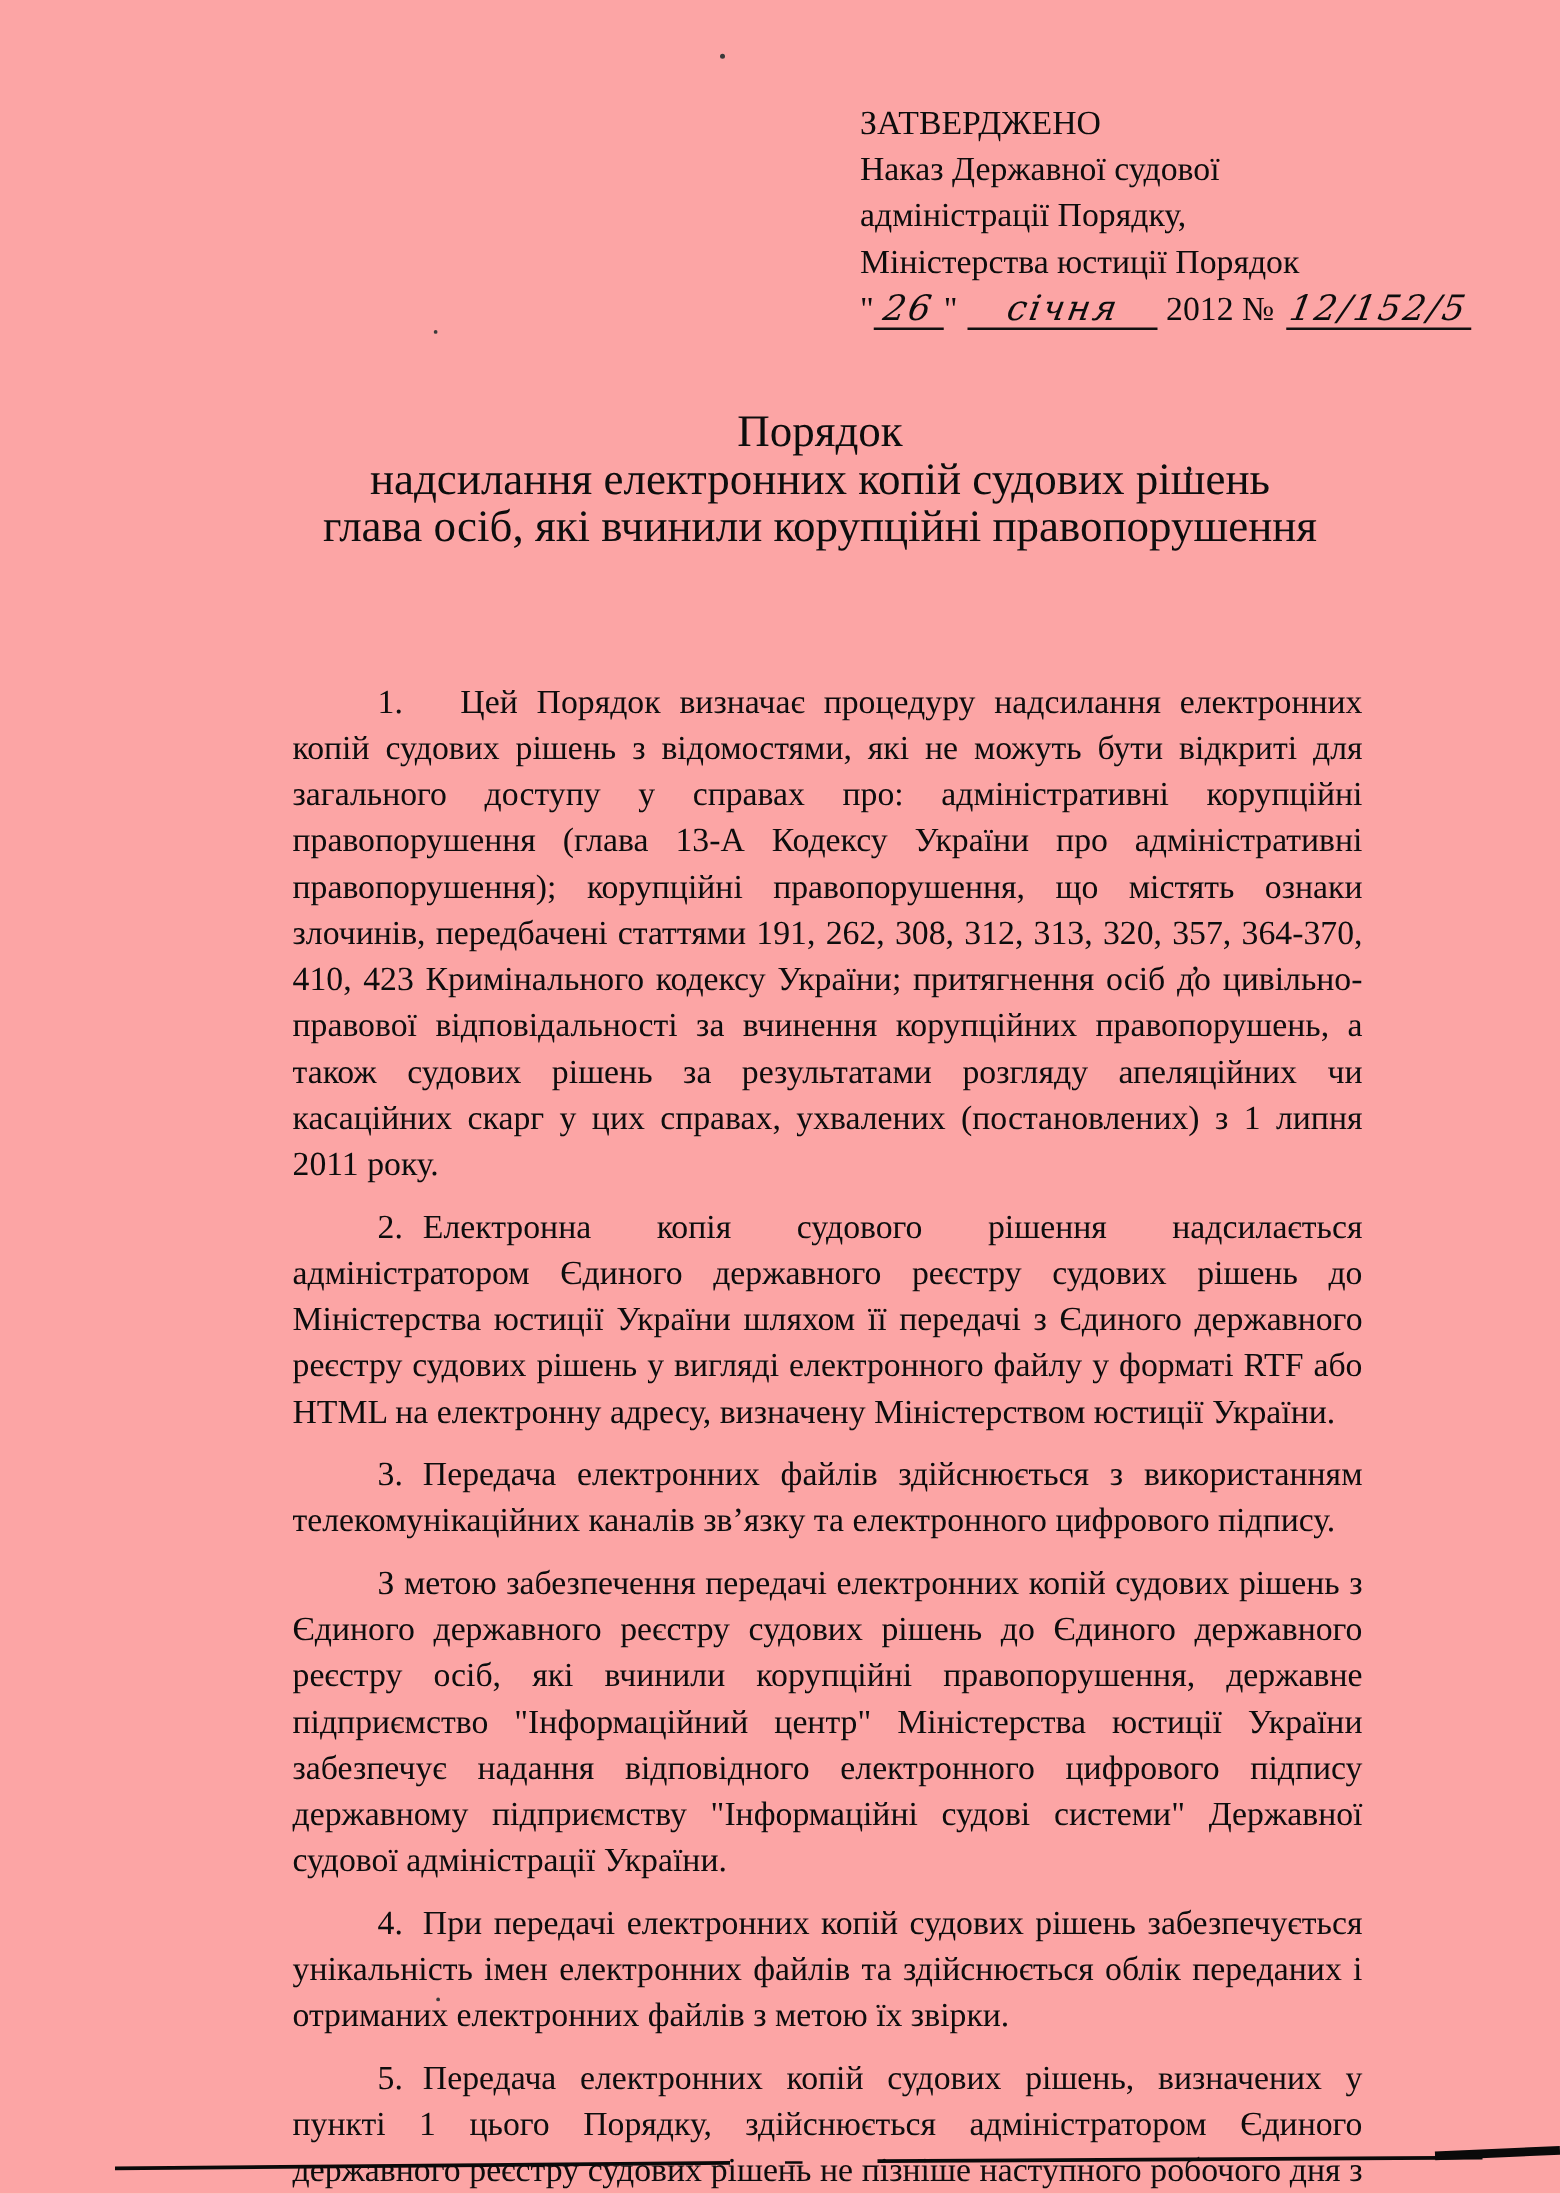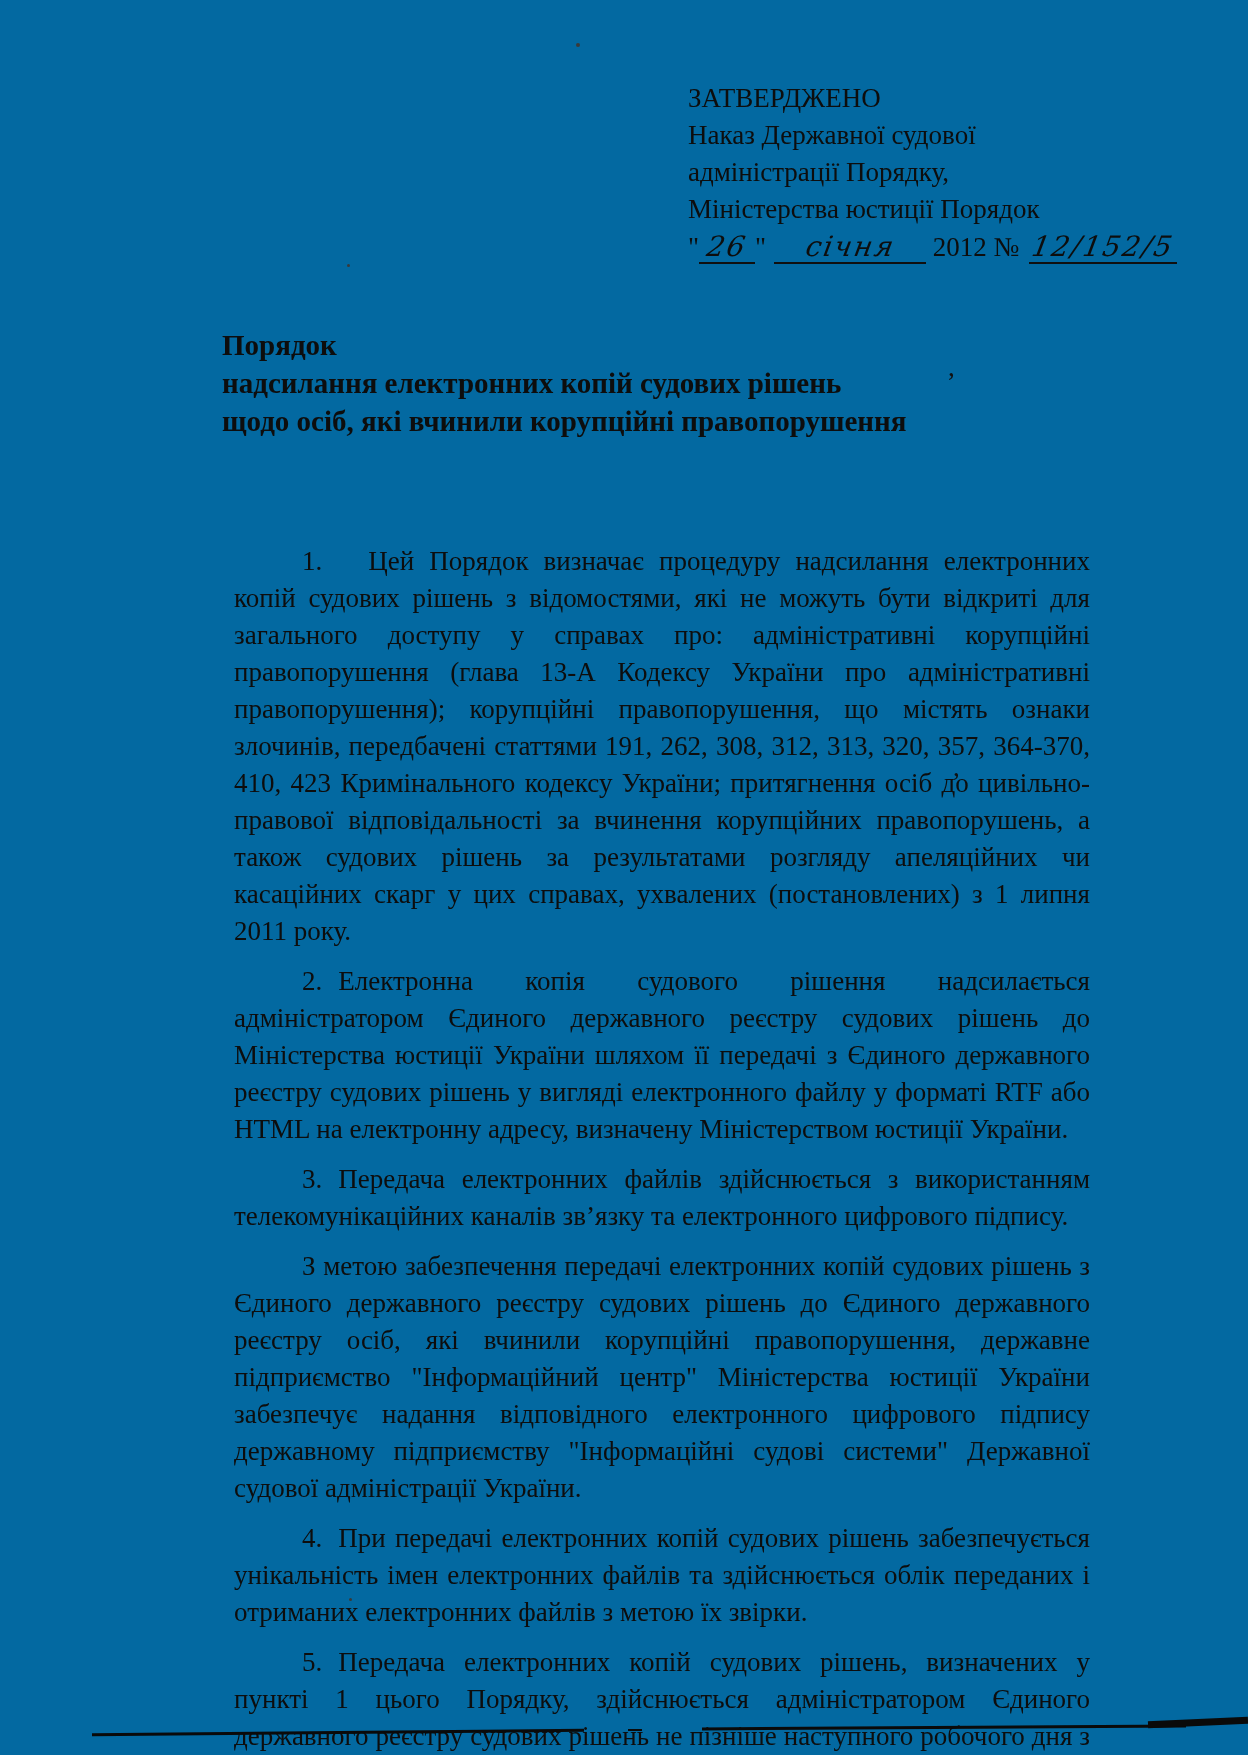--- a/index.html
+++ b/index.html
@@ -4,21 +4,21 @@
 <style>
   html,body{margin:0;padding:0;}
   body{
     width:1248px;height:1755px;
     background:#ffffff;
     color:#0d0d0d;
     font-family:"Liberation Serif", serif;
     position:relative;
     overflow:hidden;
   }
-  .page{position:absolute;inset:0;background:#0369a1;}
+  .page{position:absolute;inset:0;background:#fca5a5;}
 
   
   .approval{
     position:absolute;left:688px;top:80px;width:530px;
     font-size:27px;line-height:37px;white-space:nowrap;
   }
   .date-line{margin-top:1px;font-size:27px;}
   .u{
     display:inline-block;border-bottom:2px solid #101010;
     text-align:center;line-height:30px;vertical-align:baseline;
@@ -31,21 +31,21 @@
     font-family:"DejaVu Serif", serif;
     letter-spacing:2px;
     transform:skewX(-10deg);
     display:inline-block;
     font-size:28px;
   }
 
   
   .title{
     position:absolute;left:222px;top:326px;width:868px;
-    text-align:left;font-weight:bold;font-size:29px;line-height:38px;
+    text-align:center;font-weight:normal;font-size:36px;line-height:38px;
   }
 
   
   .body-text{
     position:absolute;left:222px;top:543px;width:868px;
     font-size:27px;line-height:37px;text-align:justify;
     text-justify:inter-word;
   }
   .body-text p{margin:0 0 13px 12px;text-indent:68px;}
   .para-num{font-weight:normal;}
@@ -74,21 +74,21 @@
     <div>Міністерства юстиції Порядок</div>
     <div class="date-line">
       <span>"</span><span class="u u-day"><span class="hand">26</span></span><span>"</span><span class="u u-month"><span class="hand">січня</span></span>
       <span>2012 №</span><span class="u u-num"><span class="hand">12/152/5</span></span>
     </div>
   </div>
 
   <div class="title">
     <div>Порядок</div>
     <div>надсилання електронних копій судових рішень</div>
-    <div>щодо осіб, які вчинили корупційні правопорушення</div>
+    <div>глава осіб, які вчинили корупційні правопорушення</div>
   </div>
 
   <div class="body-text">
     <p><span class="para-num">1.</span><span class="para-gap wide"></span><span>Цей Порядок визначає процедуру надсилання електронних копій судових рішень з відомостями, які не можуть бути відкриті для загального доступу у справах про: адміністративні корупційні правопорушення (глава 13-А Кодексу України про адміністративні правопорушення); корупційні правопорушення, що містять ознаки злочинів, передбачені статтями 191, 262, 308, 312, 313, 320, 357, 364-370, 410, 423 Кримінального кодексу України; притягнення осіб до цивільно-правової відповідальності за вчинення корупційних правопорушень, а також судових рішень за результатами розгляду апеляційних чи касаційних скарг у цих справах, ухвалених (постановлених) з 1 липня 2011 року.</span></p>
     <p><span class="para-num">2.</span><span class="para-gap"></span><span>Електронна копія судового рішення надсилається адміністратором Єдиного державного реєстру судових рішень до Міністерства юстиції України шляхом її передачі з Єдиного державного реєстру судових рішень у вигляді електронного файлу у форматі RTF або HTML на електронну адресу, визначену Міністерством юстиції України.</span></p>
     <p><span class="para-num">3.</span><span class="para-gap"></span><span>Передача електронних файлів здійснюється з використанням телекомунікаційних каналів зв’язку та електронного цифрового підпису.</span></p>
     <p><span class="para-num"></span><span class="para-gap none"></span><span>З метою забезпечення передачі електронних копій судових рішень з Єдиного державного реєстру судових рішень до Єдиного державного реєстру осіб, які вчинили корупційні правопорушення, державне підприємство "Інформаційний центр" Міністерства юстиції України забезпечує надання відповідного електронного цифрового підпису державному підприємству "Інформаційні судові системи" Державної судової адміністрації України.</span></p>
     <p><span class="para-num">4.</span><span class="para-gap"></span><span>При передачі електронних копій судових рішень забезпечується унікальність імен електронних файлів та здійснюється облік переданих і отриманих електронних файлів з метою їх звірки.</span></p>
     <p><span class="para-num">5.</span><span class="para-gap"></span><span>Передача електронних копій судових рішень, визначених у пункті 1 цього Порядку, здійснюється адміністратором Єдиного державного реєстру судових рішень не пізніше наступного робочого дня з моменту отримання відповідного судового рішення.</span></p>
   </div>

